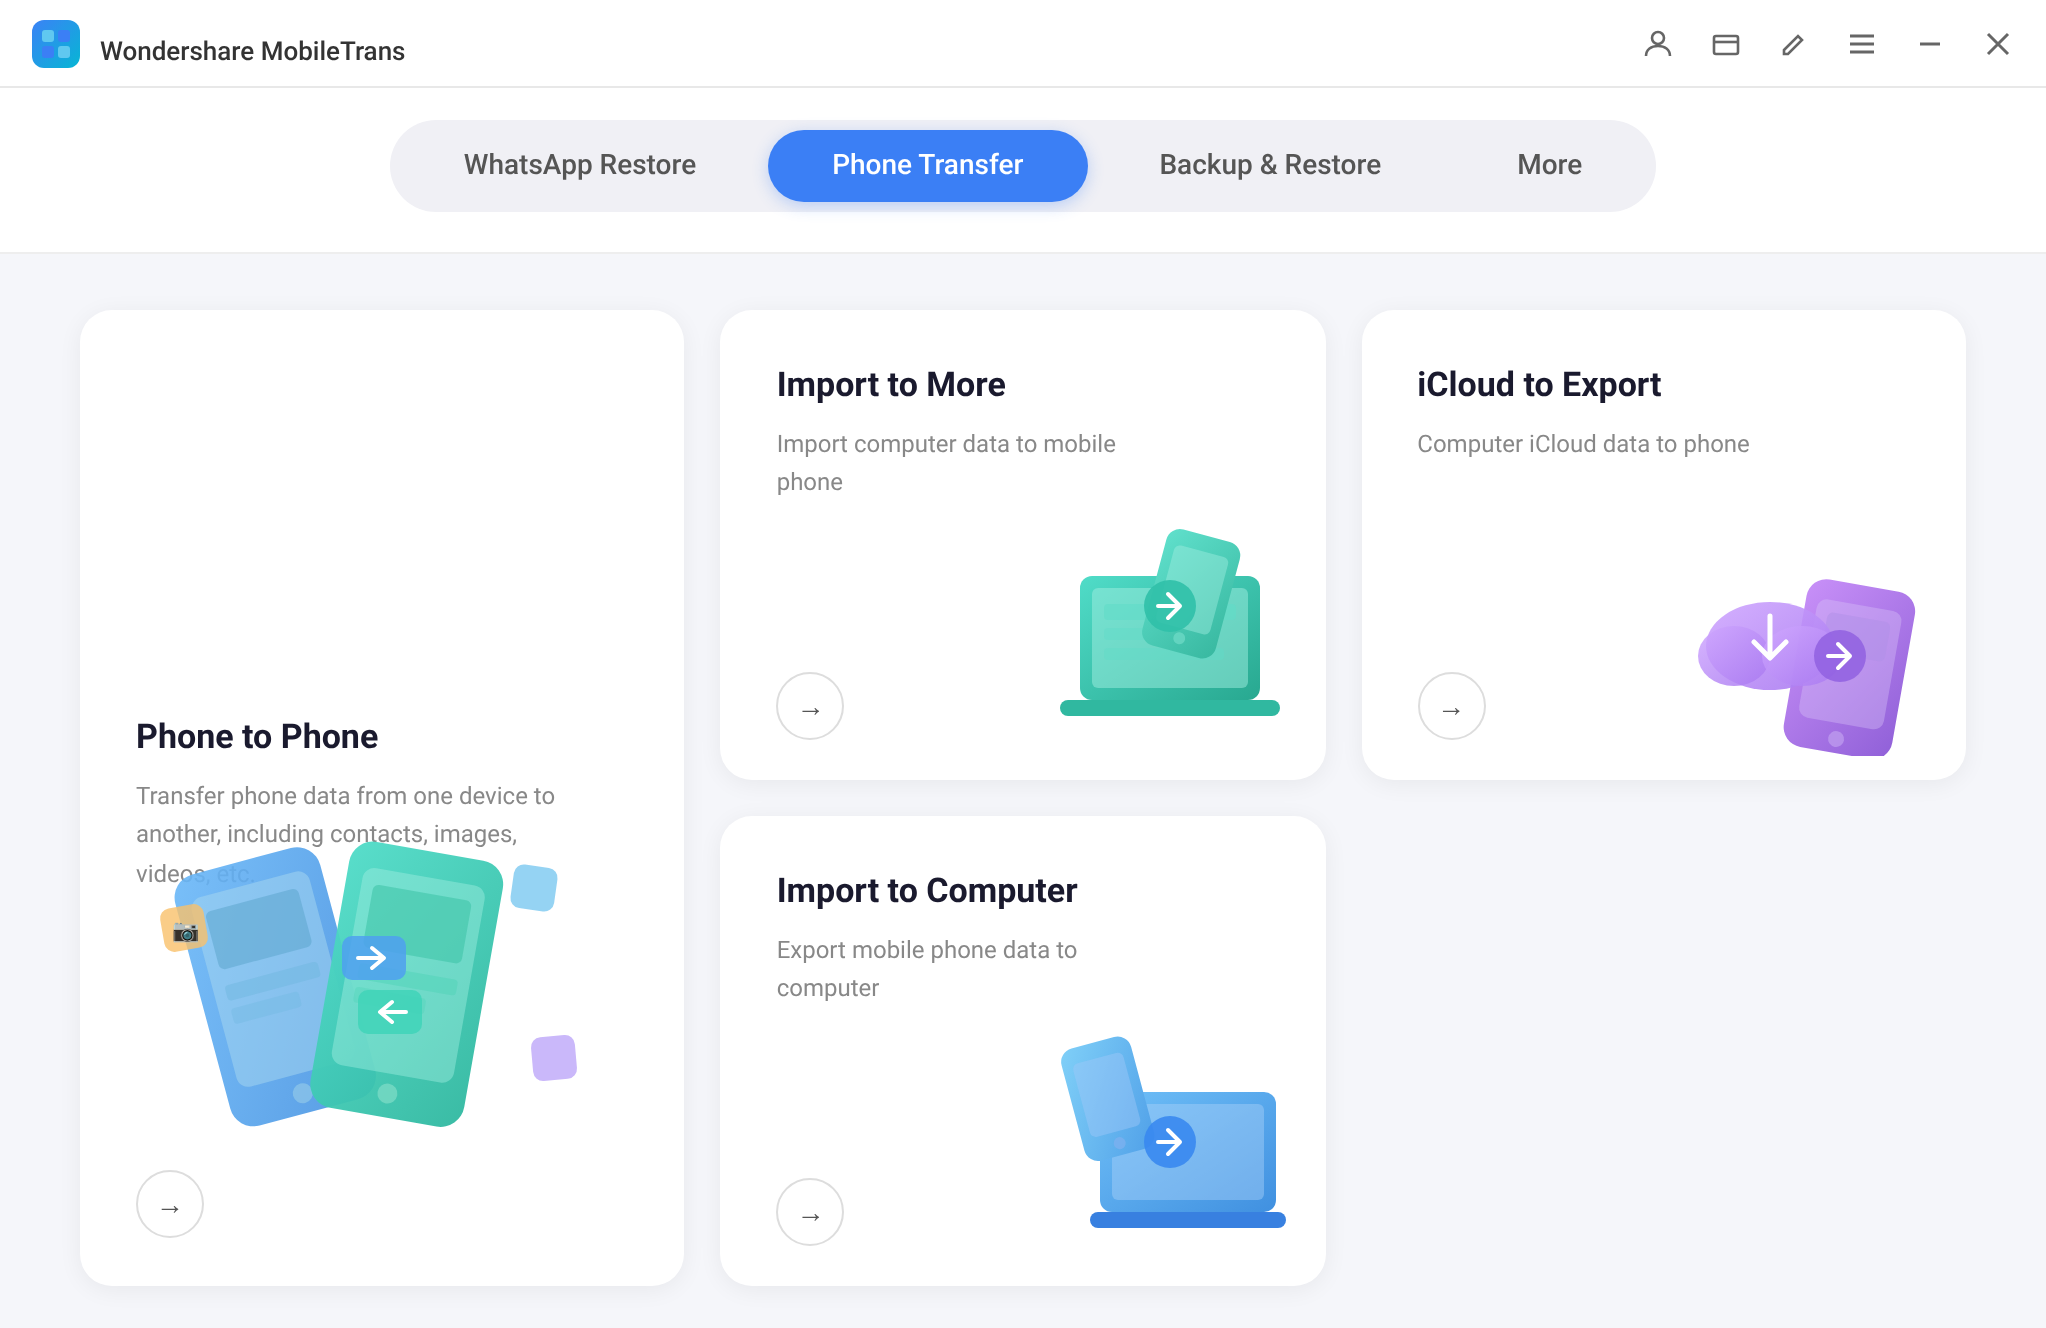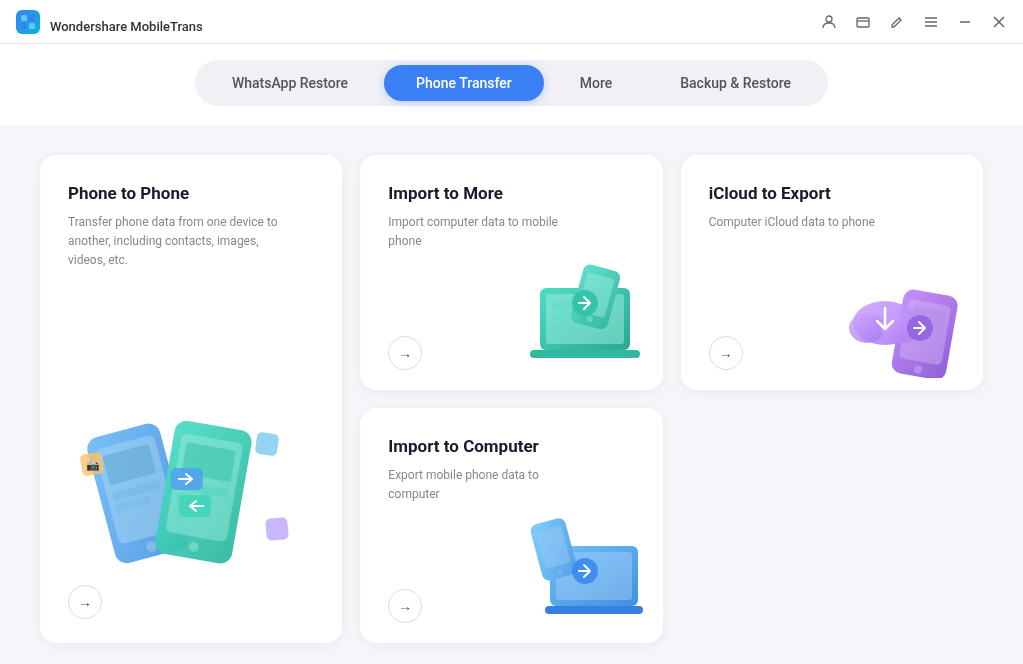--- a/index.html
+++ b/index.html
@@ -113,20 +113,21 @@
       flex-direction: column;
       position: relative;
       overflow: hidden;
       box-shadow: 0 2px 12px rgba(0,0,0,0.06);
       cursor: pointer;
       transition: box-shadow 0.2s;
     }
 
     .card-large {
       grid-row: span 2;
+      justify-content: center;
     }
 
     .card-title {
       font-size: 17px;
       font-weight: 700;
       color: #1a1a2e;
       margin-bottom: 10px;
     }
     .card-desc {
       font-size: 12px;
@@ -215,24 +216,24 @@
 
 <div class="nav-bar">
   <div class="nav-tabs">
     <div class="nav-tab">
       <span>WhatsApp Restore</span>
     </div>
     <div class="nav-tab active">
       <span>Phone Transfer</span>
     </div>
     <div class="nav-tab">
+      <span>Backup &amp; Restore</span>
+    </div>
+    <div class="nav-tab">
       <span>More</span>
-    </div>
-    <div class="nav-tab">
-      <span>Backup &amp; Restore</span>
     </div>
   </div>
 </div>
 
 <div class="main-content">
 
   <div class="card card-large">
     <div class="card-title">Phone to Phone</div>
     <div class="card-desc">Transfer phone data from one device to another, including contacts, images, videos, etc.</div>
 

